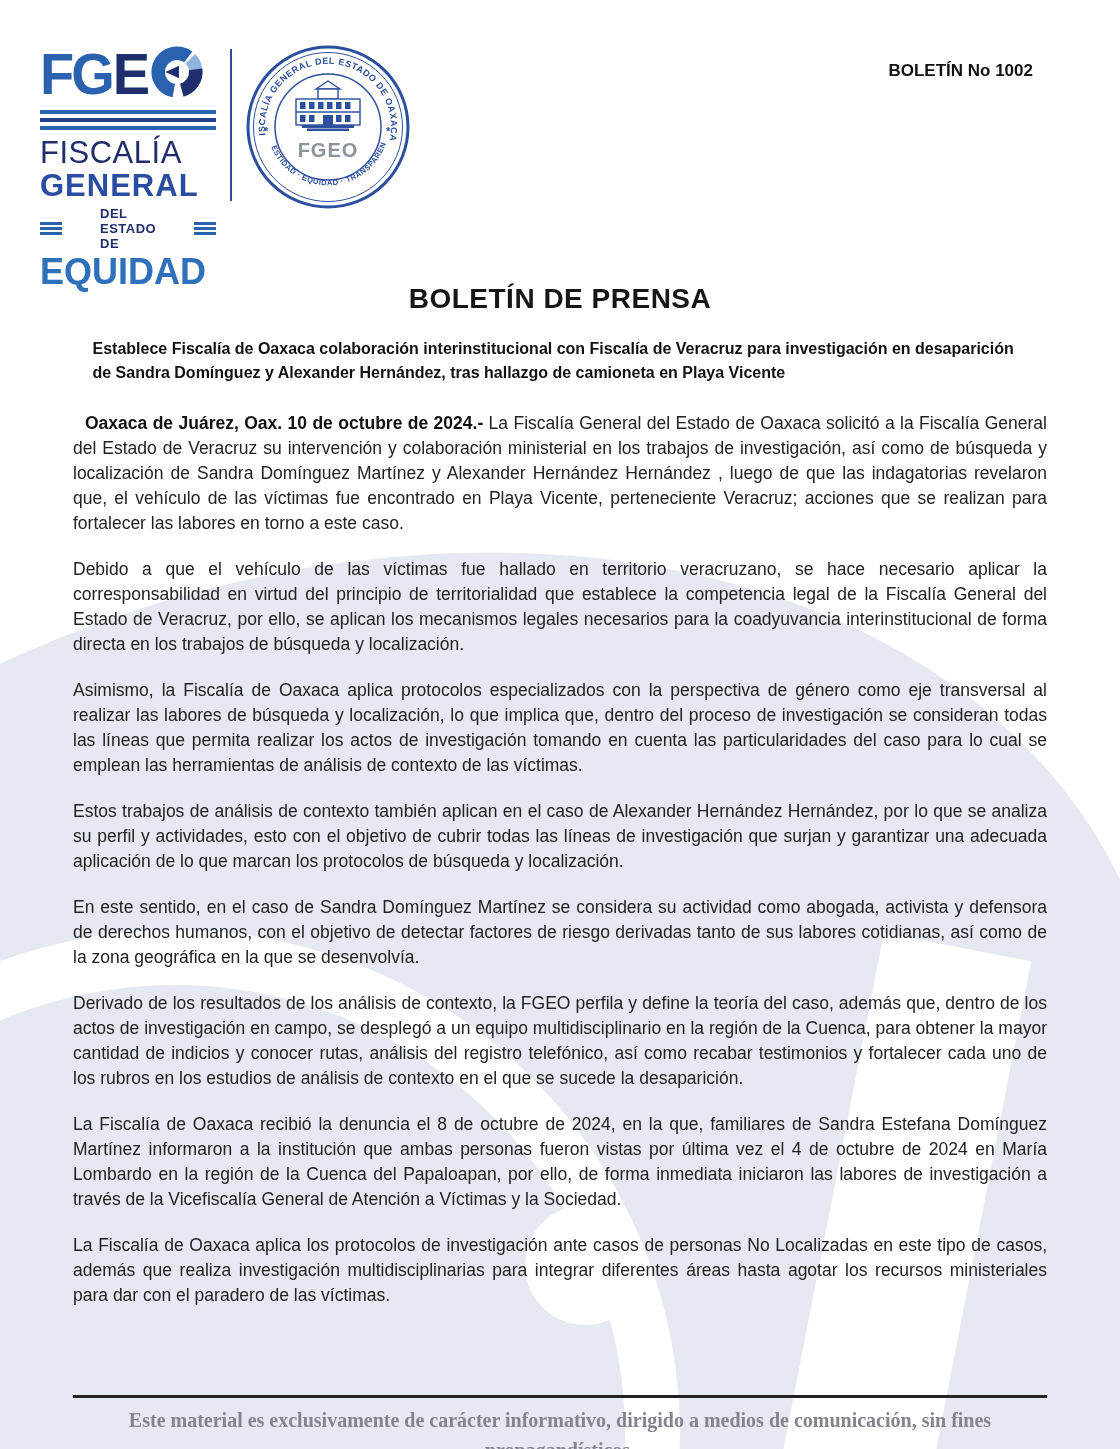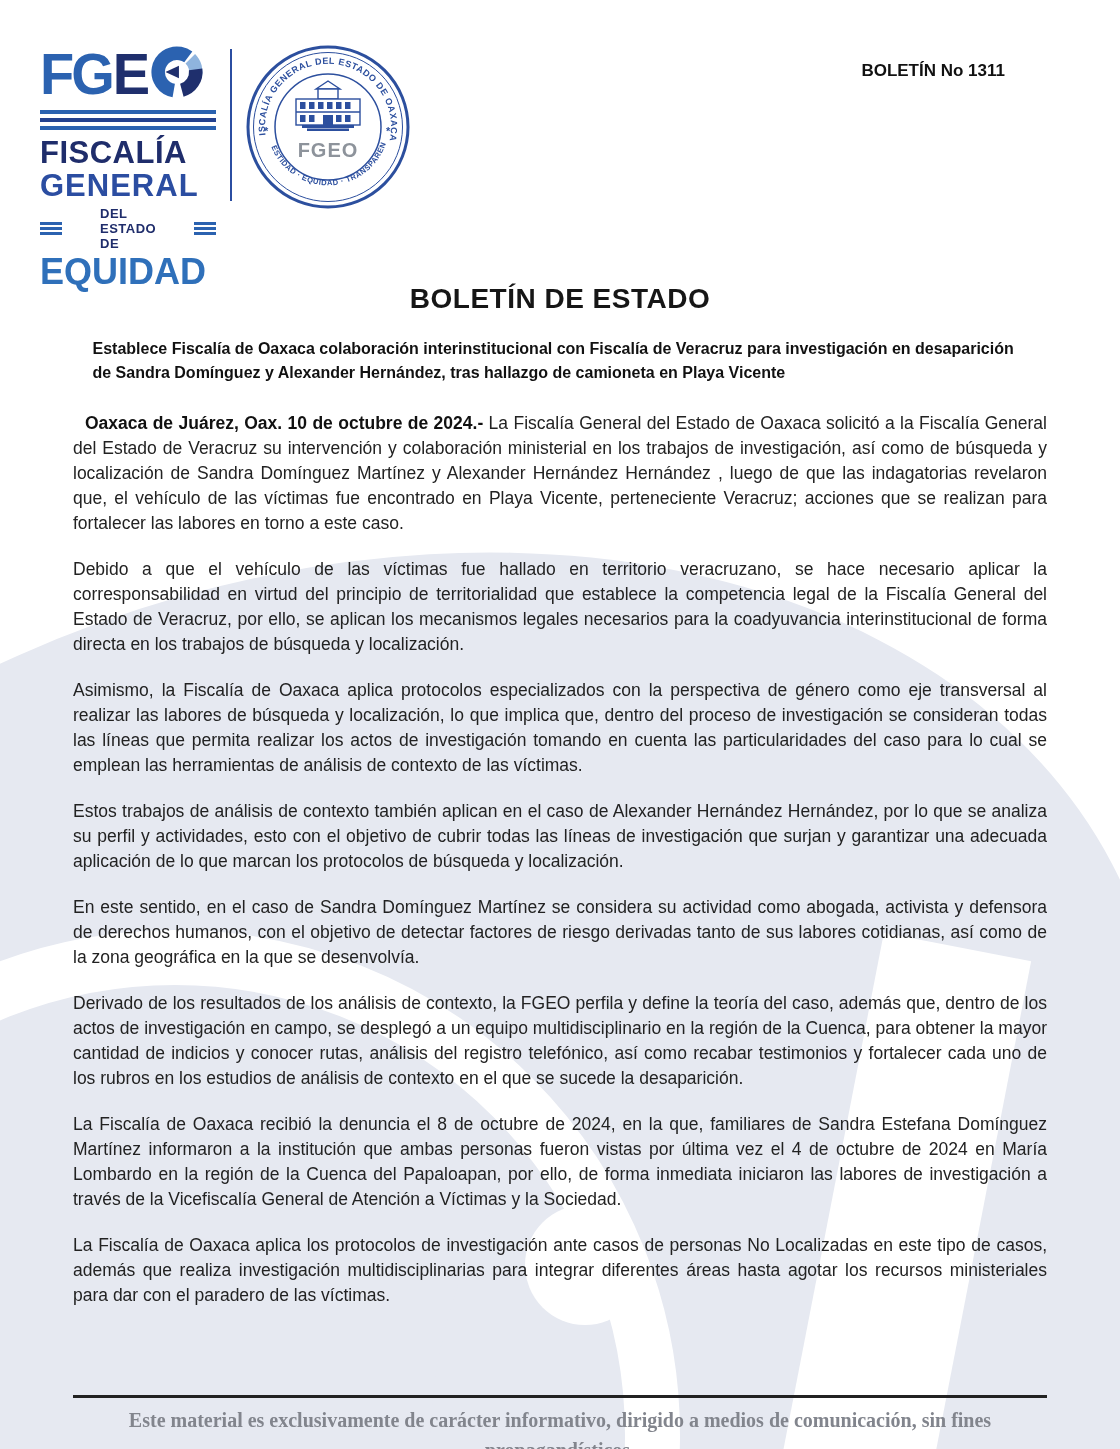--- a/index.html
+++ b/index.html
@@ -15,31 +15,31 @@
   .wm-blob2{position:absolute;width:1000px;height:1000px;border-radius:50%;
     background:#e6e9f1;left:430px;top:950px;}
   .wm-ring{position:absolute;width:900px;height:900px;border-radius:50%;
     border:55px solid #ffffff;left:-330px;top:930px;background:transparent;}
   .wm-slash{position:absolute;width:150px;height:760px;background:#ffffff;
     left:810px;top:940px;transform:rotate(11deg);}
   .wm-hole{position:absolute;width:120px;height:120px;border-radius:50%;
     background:#ffffff;left:525px;top:1205px;}
   
   .content{position:relative;z-index:1;}
-  .header{display:flex;align-items:flex-start;padding:45px 115px 0 40px;}
+  .header{display:flex;align-items:flex-start;padding:45px 87px 0 40px;}
   
   .logo{width:176px;flex:0 0 auto;}
   .wordmark{display:flex;align-items:center;line-height:1;}
   .wm-fg{font-weight:bold;font-size:56px;letter-spacing:-3px;color:#2b62b0;transform:scaleY(1.04);}
   .wm-e{font-weight:bold;font-size:56px;letter-spacing:-3px;color:#1f2f6d;transform:scaleY(1.04);margin-left:1px;}
   .wm-o{margin-left:3px;}
   .tri-lines{margin-top:8px;}
   .tri-lines div{height:4px;margin-bottom:4px;}
   .tl-1{background:#2b62b0;}.tl-2{background:#24418f;}.tl-3{background:#2b62b0;margin-bottom:0!important;}
-  .l-fiscalia{font-weight:bold;font-size:31px;color:#1f2d6b;letter-spacing:.5px;margin-top:7px;line-height:1.05;}
+  .l-fiscalia{font-weight:normal;font-size:31px;color:#1f2d6b;letter-spacing:.5px;margin-top:7px;line-height:1.05;}
   .l-general{font-weight:bold;font-size:31px;color:#2b4da1;letter-spacing:1px;line-height:1.05;}
   .l-mid{display:flex;align-items:center;justify-content:space-between;margin:4px 0 2px;gap:38px;}
   .l-mid .txt{font-weight:bold;font-size:13px;color:#1f2d6b;letter-spacing:.5px;}
   .mini-lines div{height:2.5px;width:22px;background:#2b62b0;margin-bottom:2.5px;}
   .mini-lines div:last-child{margin-bottom:0;}
   .l-oaxaca{font-weight:bold;font-size:36px;color:#2f70ba;letter-spacing:0;line-height:1.05;}
   .v-divider{width:2px;height:152px;background:#2b4da1;margin:4px 12px 0 14px;flex:0 0 auto;}
   .seal{flex:0 0 auto;margin-top:-2px;}
   .bulletin-no{margin-left:auto;padding-top:16px;font-weight:bold;font-size:17px;color:#111;}
   
@@ -146,24 +146,24 @@
               <rect x="92" y="72" width="5.5" height="7"></rect>
                 <rect x="101" y="72" width="5.5" height="7"></rect>
               <rect x="58" y="82" width="52" height="3"></rect>
               <rect x="63" y="85.5" width="42" height="2.5"></rect>
             </g>
           </g>
           <text x="84" y="114" text-anchor="middle" font-size="20" font-weight="bold" fill="#8d939b" letter-spacing="1" font-family="Liberation Sans, DejaVu Sans, sans-serif">FGEO</text>
         </svg>
       </div>
 
-      <div class="bulletin-no">BOLETÍN No 1311</div>
+      <div class="bulletin-no">BOLETÍN No 1002</div>
     </div>
 
-    <h1 class="doc-title">BOLETÍN DE ESTADO</h1>
+    <h1 class="doc-title">BOLETÍN DE PRENSA</h1>
 
     <h2 class="doc-subtitle">Establece Fiscalía de Oaxaca colaboración interinstitucional con Fiscalía de Veracruz para investigación en desaparición de Sandra Domínguez y Alexander Hernández, tras hallazgo de camioneta en Playa Vicente</h2>
 
     <div class="body-text">
       <p><span class="dateline">Oaxaca de Juárez, Oax. 10 de octubre de 2024.-</span><span> La Fiscalía General del Estado de Oaxaca solicitó a la Fiscalía General del Estado de Veracruz su intervención y colaboración ministerial en los trabajos de investigación, así como de búsqueda y localización de Sandra Domínguez Martínez y Alexander Hernández Hernández , luego de que las indagatorias revelaron que, el vehículo de las víctimas fue encontrado en Playa Vicente, perteneciente Veracruz; acciones que se realizan para fortalecer las labores en torno a este caso.</span></p>
       <p>Debido a que el vehículo de las víctimas fue hallado en territorio veracruzano, se hace necesario aplicar la corresponsabilidad en virtud del principio de territorialidad que establece la competencia legal de la Fiscalía General del Estado de Veracruz, por ello, se aplican los mecanismos legales necesarios para la coadyuvancia interinstitucional de forma directa en los trabajos de búsqueda y localización.</p>
       <p>Asimismo, la Fiscalía de Oaxaca aplica protocolos especializados con la perspectiva de género como eje transversal al realizar las labores de búsqueda y localización, lo que implica que, dentro del proceso de investigación se consideran todas las líneas que permita realizar los actos de investigación tomando en cuenta las particularidades del caso para lo cual se emplean las herramientas de análisis de contexto de las víctimas.</p>
       <p>Estos trabajos de análisis de contexto también aplican en el caso de Alexander Hernández Hernández, por lo que se analiza su perfil y actividades, esto con el objetivo de cubrir todas las líneas de investigación que surjan y garantizar una adecuada aplicación de lo que marcan los protocolos de búsqueda y localización.</p>
       <p>En este sentido, en el caso de Sandra Domínguez Martínez se considera su actividad como abogada, activista y defensora de derechos humanos, con el objetivo de detectar factores de riesgo derivadas tanto de sus labores cotidianas, así como de la zona geográfica en la que se desenvolvía.</p>
       <p>Derivado de los resultados de los análisis de contexto, la FGEO perfila y define la teoría del caso, además que, dentro de los actos de investigación en campo, se desplegó a un equipo multidisciplinario en la región de la Cuenca, para obtener la mayor cantidad de indicios y conocer rutas, análisis del registro telefónico, así como recabar testimonios y fortalecer cada uno de los rubros en los estudios de análisis de contexto en el que se sucede la desaparición.</p>

